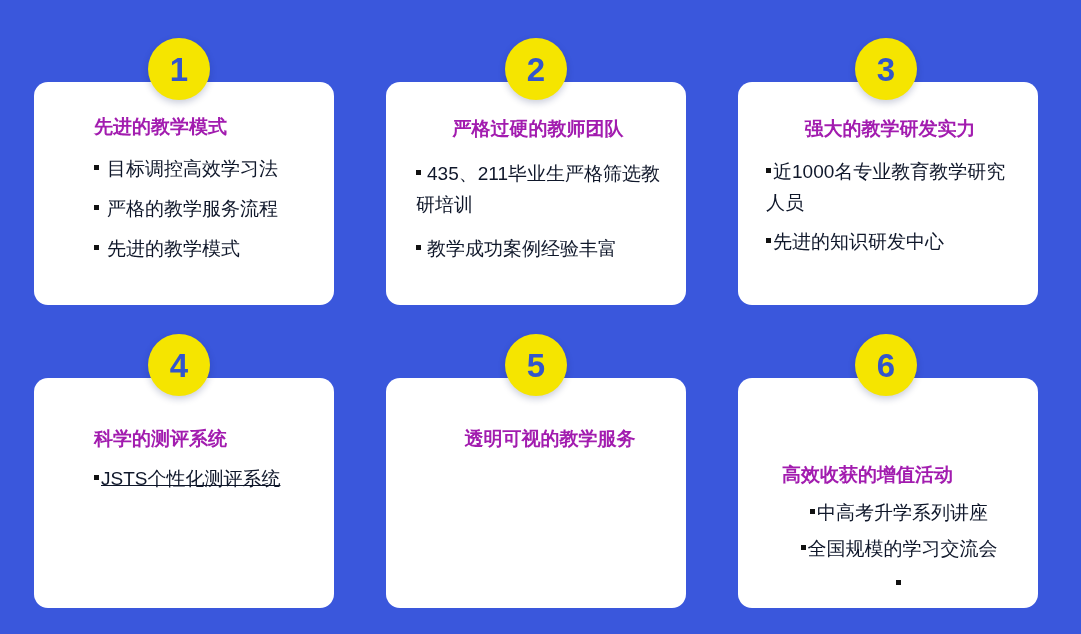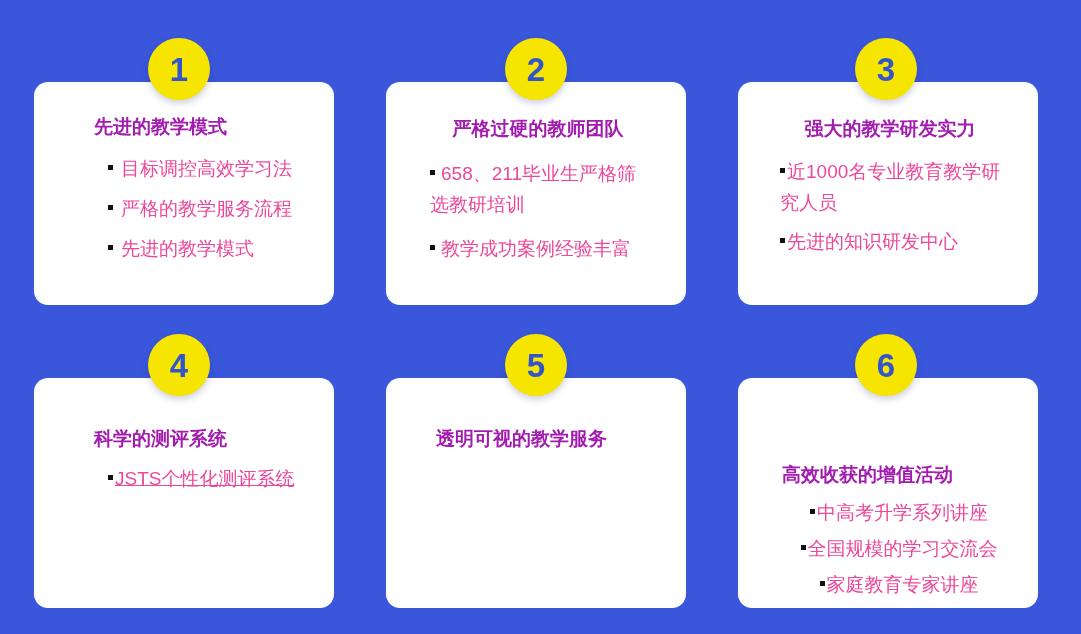--- a/index.html
+++ b/index.html
@@ -64,23 +64,23 @@
   }
   .card-title {
     font-size: 19px;
     font-weight: bold;
     color: #a21caf;
     margin: 0;
     white-space: nowrap;
   }
   .bullets {
     list-style: none;
-    margin: 14px;
+    margin: 0;
     padding: 0;
-    color: #ec4899;
+    color: #0f172a;
     font-size: 19px;
   }
   .bullets li {
     position: relative;
     margin: 0;
   }
   .bullets li .dot {
     display: inline-block;
     width: 5px;
     height: 5px;
@@ -115,21 +115,21 @@
 
   
   .c4 .card-body { padding-top: 48px; padding-left: 38px; }
   .c4 .card-title { text-align: left; }
   .c4 .bullets { margin-top: 14px; text-decoration: underline; }
   .c4 .bullets li { margin-bottom: 10px; }
   .c4 .bullets li .dot { margin-right: 2px; }
 
   
   .c5 .card-body { padding-top: 48px; padding-left: 28px; }
-  .c5 .card-title { text-align: left; }
+  .c5 .card-title { text-align: center; }
   .c5 .bullets { margin-top: 14px; }
   .c5 .bullets li { margin-bottom: 12px; }
   .c5 .bullets li .dot { margin-right: 2px; }
 
   
   .c6 .card-body { padding-top: 48px; padding-left: 22px; }
   .c6 .card-title { text-align: left; margin-top: 36px; }
   .c6 .bullets { margin-top: 12px; text-align: center; }
   .c6 .bullets li { margin-bottom: 10px; }
   .c6 .bullets li .dot { margin-right: 2px; }
@@ -154,21 +154,21 @@
       </div>
     </div>
 
     <div class="card c2">
       <div class="badge pos-center">
         <span>2</span>
       </div>
       <div class="card-body">
         <h3 class="card-title">严格过硬的教师团队</h3>
         <ul class="bullets">
-          <li><span class="dot"></span><span class="txt">658、211毕业生严格筛选教研培训</span></li>
+          <li><span class="dot"></span><span class="txt">435、211毕业生严格筛选教研培训</span></li>
           <li><span class="dot"></span><span class="txt">教学成功案例经验丰富</span></li>
         </ul>
       </div>
     </div>
 
     <div class="card c3">
       <div class="badge pos-center2">
         <span>3</span>
       </div>
       <div class="card-body">
@@ -203,19 +203,19 @@
 
     <div class="card c6">
       <div class="badge pos-center2">
         <span>6</span>
       </div>
       <div class="card-body">
         <h3 class="card-title">高效收获的增值活动</h3>
         <ul class="bullets">
           <li><span class="dot"></span><span class="txt">中高考升学系列讲座</span></li>
           <li><span class="dot"></span><span class="txt">全国规模的学习交流会</span></li>
-          <li><span class="dot"></span><span class="txt">家庭教育专家讲座</span></li>
+          <li><span class="dot"></span></li>
         </ul>
       </div>
     </div>
 
   </div>
 </div>
 
 </body></html>

